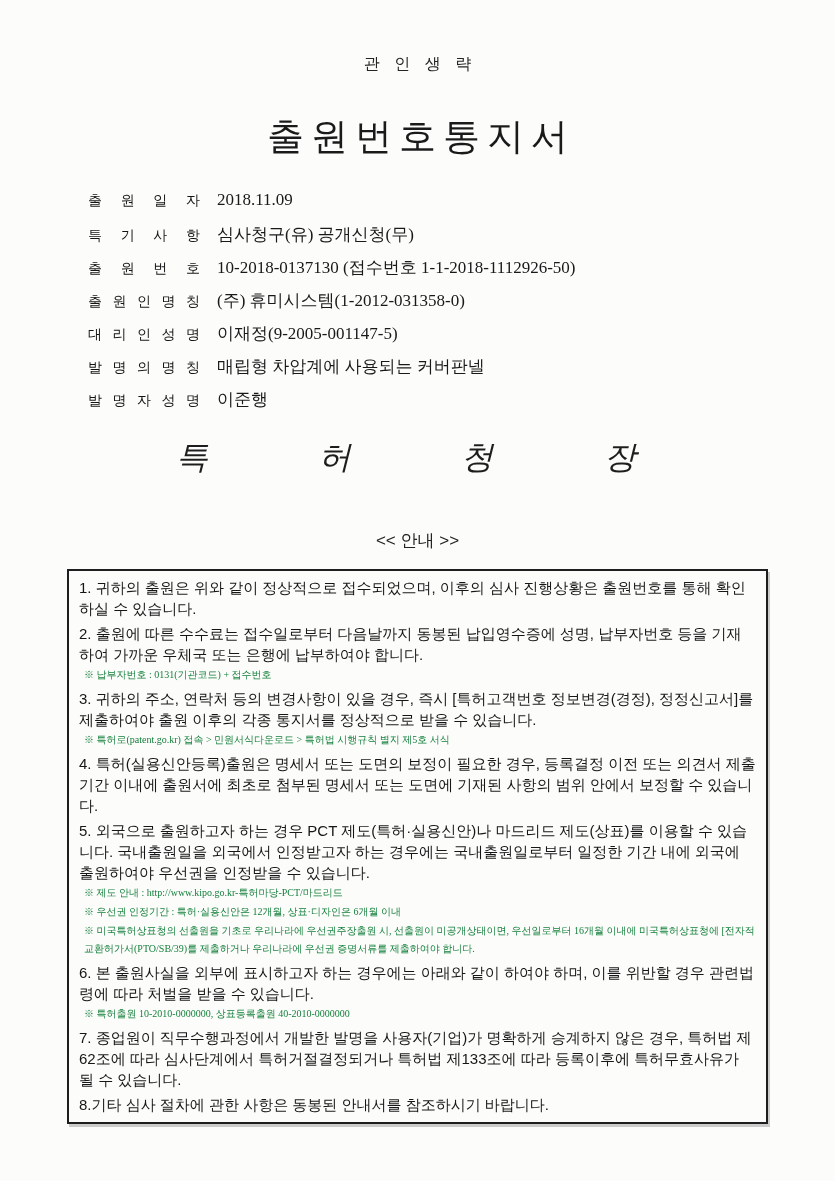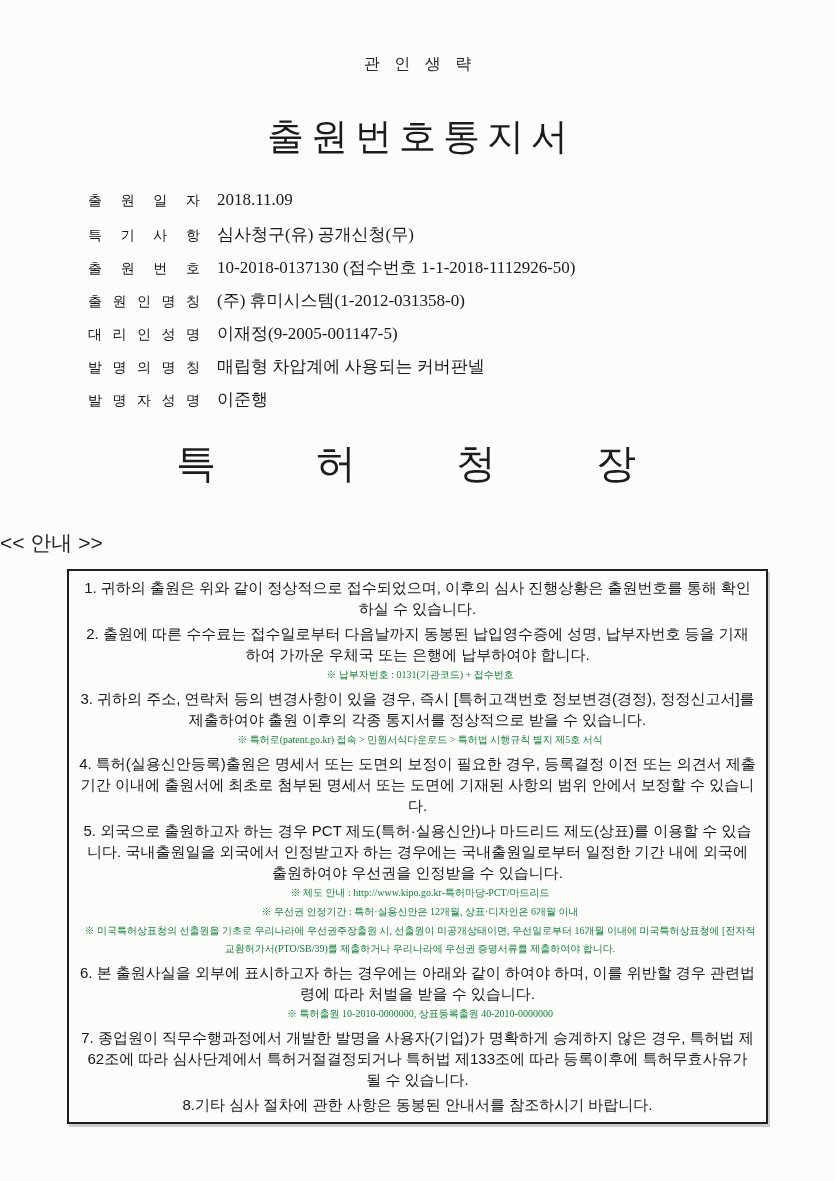--- a/index.html
+++ b/index.html
@@ -38,37 +38,37 @@
   }
   .field-value {
     margin-left:17px;
     font-family:"Liberation Serif", serif;
     font-size:17px; color:#191919;
     white-space:nowrap;
     text-align:right;
   }
   .issuer {
     position:absolute; top:436px; left:176px; width:460px;
-    font-size:40px; font-weight:400; color:#1d1d1d;
+    font-size:32px; font-weight:400; color:#1d1d1d;
     word-spacing:76px; white-space:nowrap;
-    text-align:justify; text-align-last:justify;
+    text-align:justify; text-align-last:justify;font-style:italic;
   }
   .guide-heading {
     position:absolute; top:529px; left:0; right:0;
-    font-size:21px; color:#222;
+    text-align:center; font-size:17px; color:#222;
   }
   .notice-box {
     position:absolute; top:569px; left:67px;
     width:701px; box-sizing:border-box;
     border:2px solid #1e1e1e;
     padding:6px 10px 7px 10px;
     box-shadow:2px 3px 0 rgba(130,130,130,0.4);
     background:#fcfcfa;
   }
-  .notice-item { margin:0 0 4px 0;text-align:center; }
+  .notice-item { margin:0 0 4px 0; }
   .notice-item:last-child { margin-bottom:0; }
   .item-text {
     margin:0;
     font-size:15px; line-height:21px; color:#161616;
     word-break:break-word;
   }
   .item-note {
     margin:1px 0 0 5px;
     font-family:"Liberation Serif", serif;
     font-size:10px; line-height:18px; color:#15803d;

